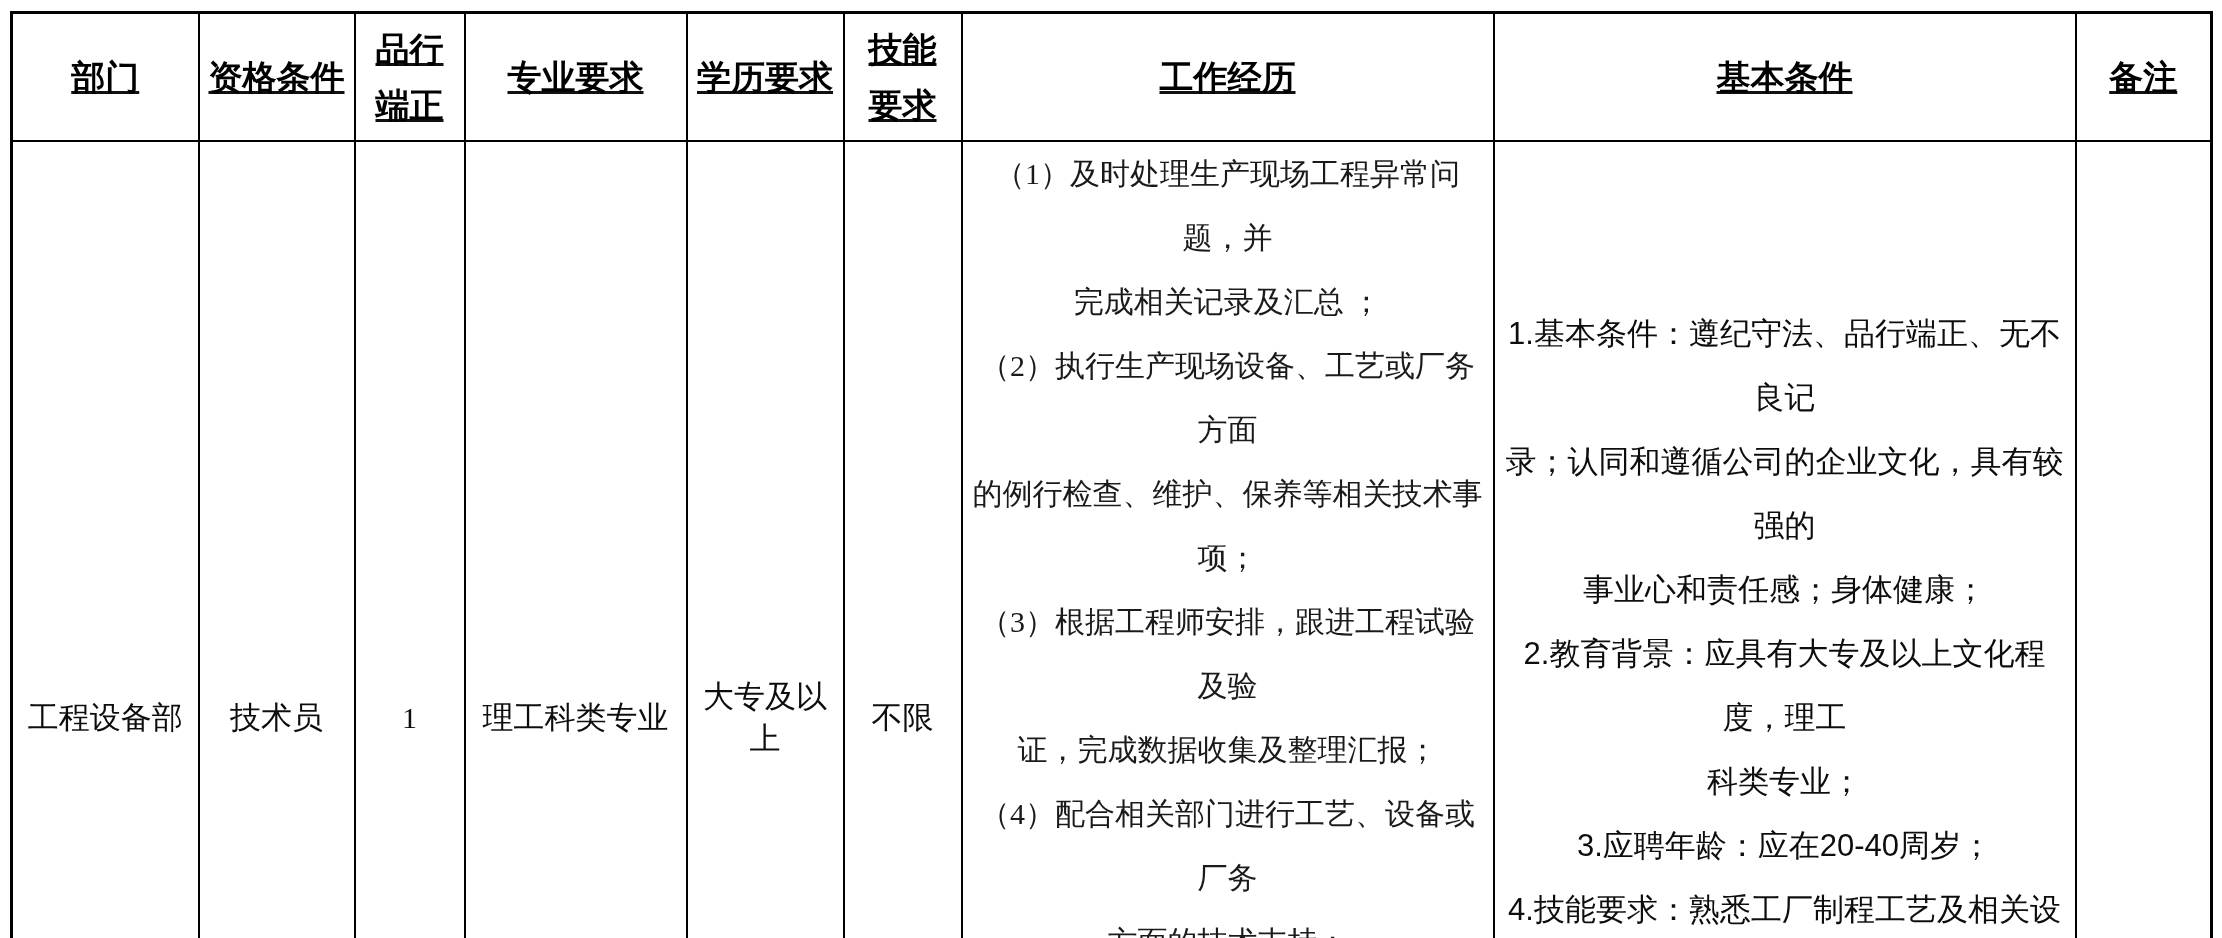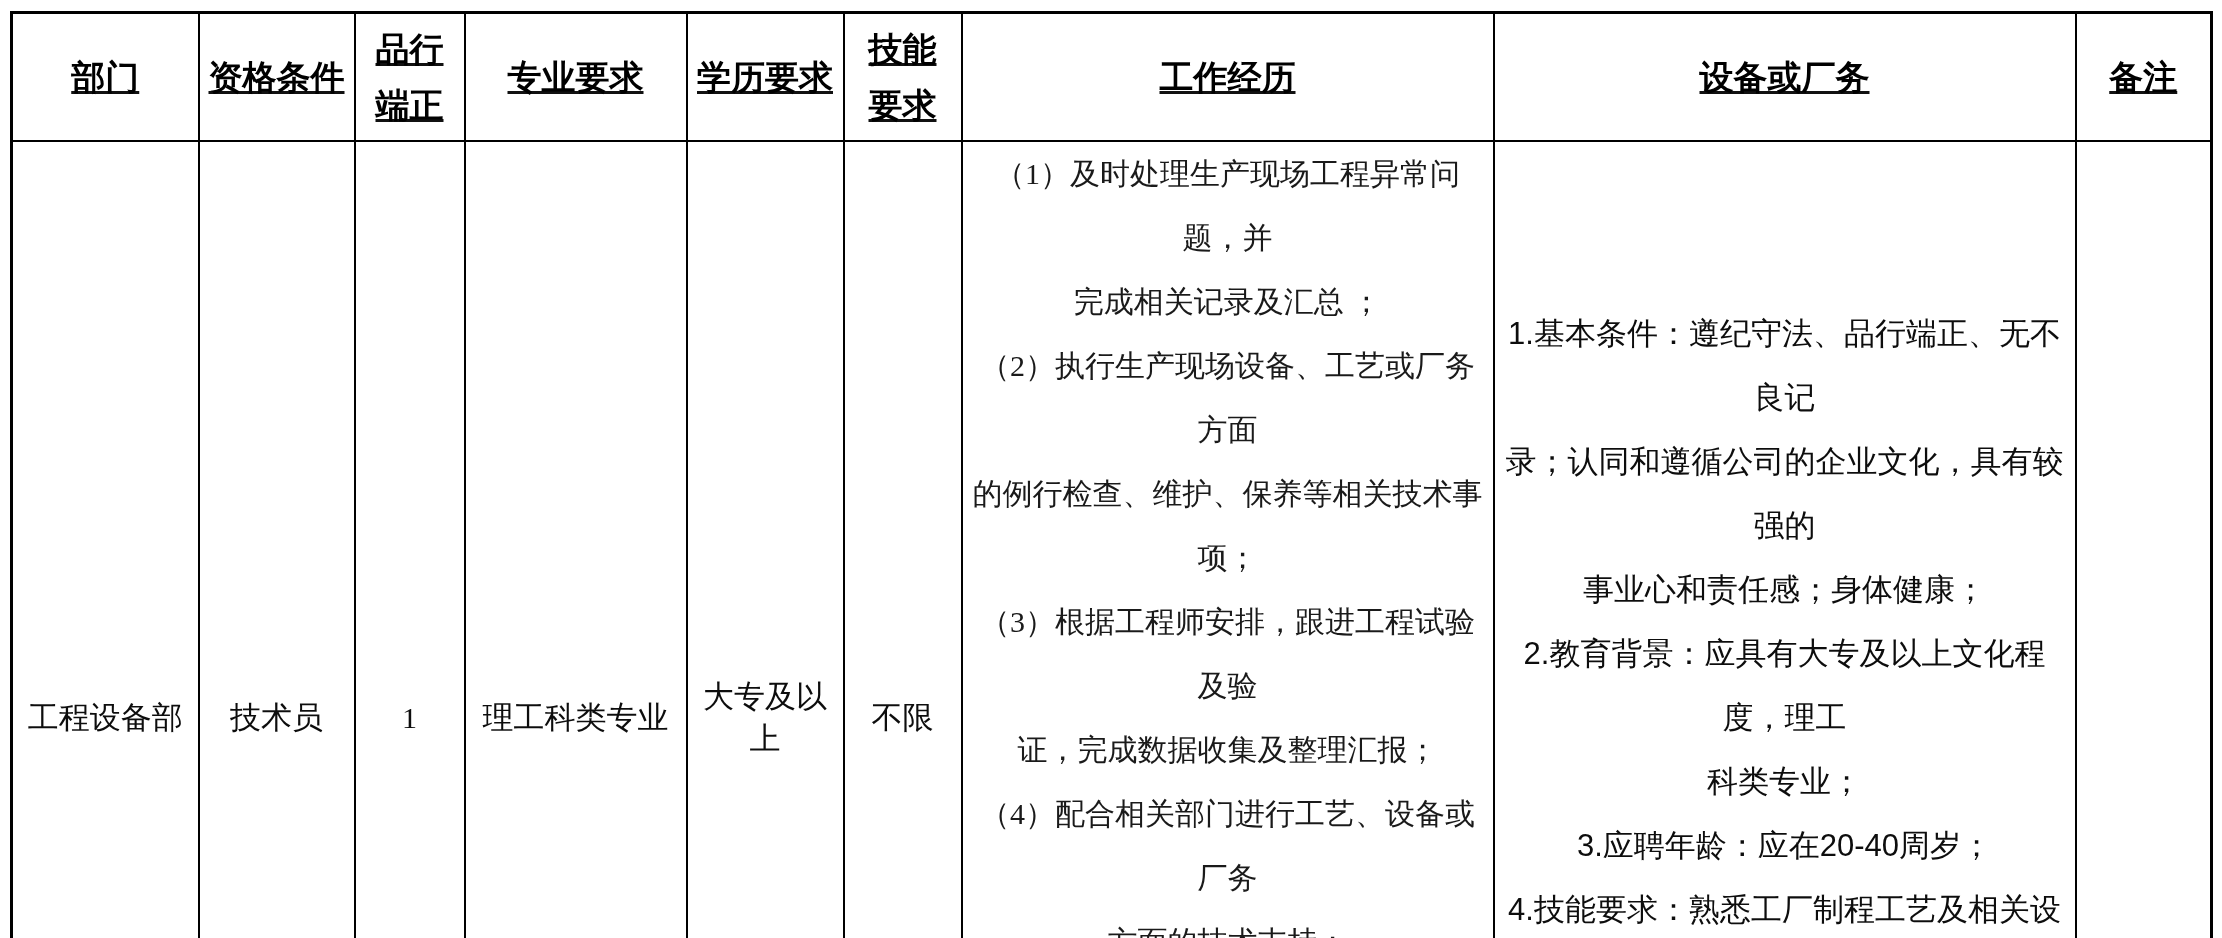--- a/index.html
+++ b/index.html
@@ -74,21 +74,21 @@
   </colgroup>
   <tbody>
       <tr class="header-row">
     <th class="hcell">部门</th>
     <th class="hcell">资格条件</th>
     <th class="hcell">品行端正</th>
     <th class="hcell">专业要求</th>
     <th class="hcell">学历要求</th>
     <th class="hcell">技能要求</th>
     <th class="hcell">工作经历</th>
-    <th class="hcell">设备或厂务</th>
+    <th class="hcell">基本条件</th>
     <th class="hcell">备注</th>
   </tr>
   <tr class="body-row">
     <td class="simple">工程设备部</td>
     <td class="simple">技术员</td>
     <td class="count">1</td>
     <td class="simple">理工科类专业</td>
     <td class="simple">大专及以上</td>
     <td class="simple">不限</td>
     <td class="desc">（1）及时处理生产现场工程异常问题，并

